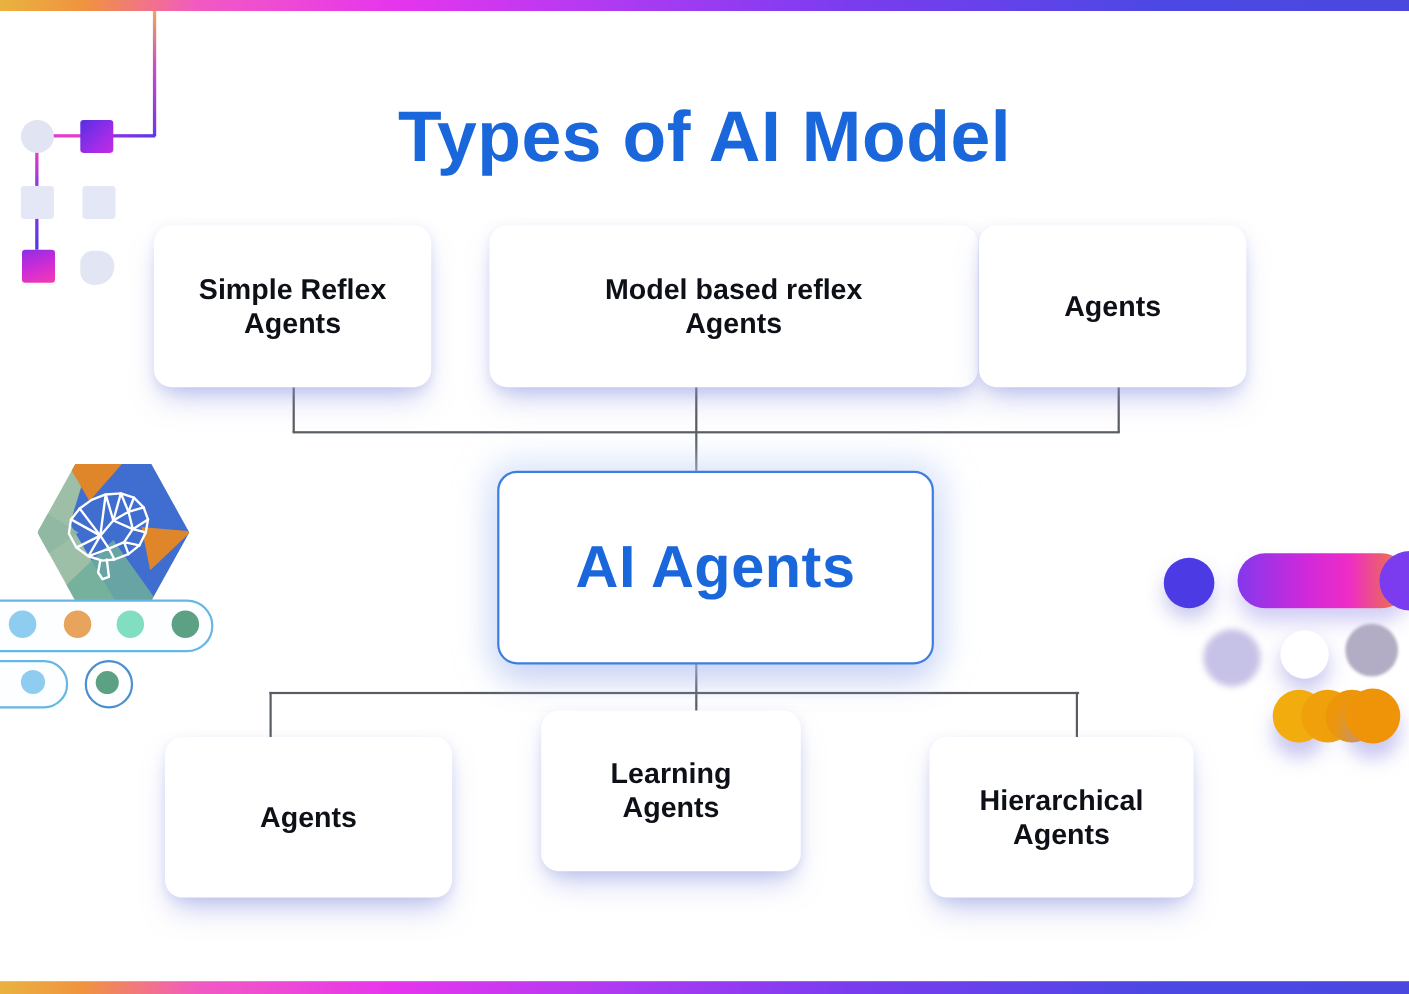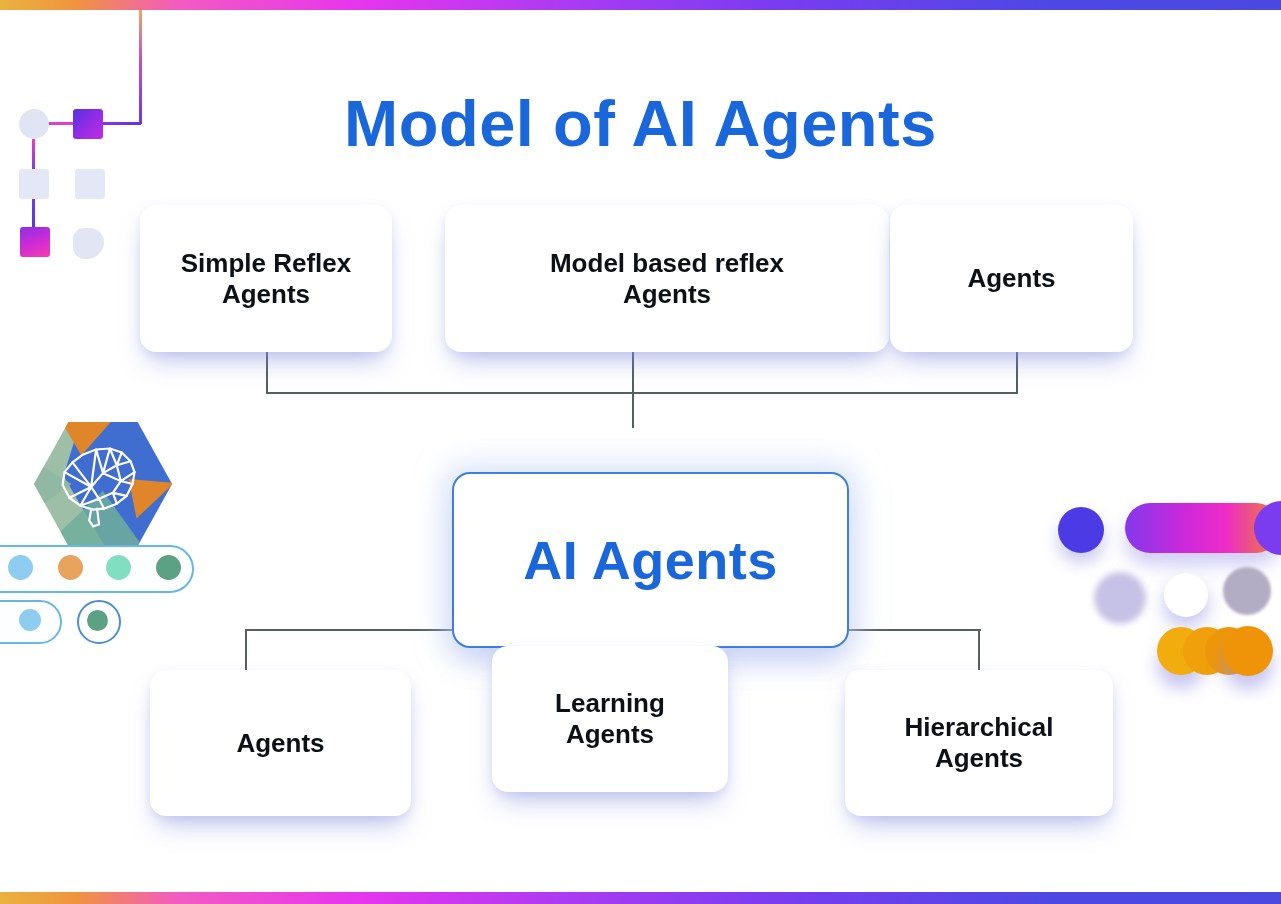--- a/index.html
+++ b/index.html
@@ -19,21 +19,21 @@
   .title { position:absolute; top:42px; left:0; width:100%; text-align:center;
     font-size:65px; font-weight:bold; color:var(--title-text,#1a66db); letter-spacing:.5px; }
 
   
   .node { position:absolute; background:#fff; border-radius:16px;
     box-shadow:0 16px 26px -8px rgba(131,140,222,.5), 0 3px 10px rgba(160,170,235,.25);
     display:flex; align-items:center; justify-content:center; text-align:center; }
   .node-label { font-weight:bold; font-size:26px; color:var(--node-text,#0d1117); line-height:1.18; }
   .node-label span { display:block; }
   .root-node { border:2px solid var(--root-border,#3f7de0); border-radius:18px;
-    box-shadow:0 0 26px 12px rgba(198,215,248,.55), 0 18px 30px -8px rgba(131,140,222,.42);margin-top:44px; }
+    box-shadow:0 0 26px 12px rgba(198,215,248,.55), 0 18px 30px -8px rgba(131,140,222,.42); }
   .root-label { font-weight:bold; font-size:54px; color:var(--root-text,#1a66db); letter-spacing:.5px; }
 
   
   .conn { position:absolute; background:var(--connector,#585d63); }
   .conn-h { height:2px; } .conn-v { width:2px; }
 
   
   .fl { position:absolute; }
   .fl-line-v1 { left:139px; top:10px;  width:3px; height:114px; background:linear-gradient(180deg,#eba95f,#c94cc6 45%,#6b36e6); }
   .fl-line-h1 { left:102px; top:122px; width:39px; height:3px; background:linear-gradient(90deg,#8a32e8,#5b36e6); }
@@ -78,21 +78,21 @@
   .oc4 { left:1223px; top:626px; width:50px; height:50px; background:#ef9409; box-shadow:0 14px 16px rgba(150,145,230,.5); }
 </style>
 </head>
 <body>
 
 <div class="canvas">
 
   <div class="bar bar-top"></div>
   <div class="bar bar-bottom"></div>
 
-  <h1 class="title">Model of AI Agents</h1>
+  <h1 class="title">Types of AI Model</h1>
 
   <div>
     <div class="fl fl-line-v1"></div>
     <div class="fl fl-line-h1"></div>
     <div class="fl fl-line-pk"></div>
     <div class="fl fl-circle"></div>
     <div class="fl fl-sq-pur"></div>
     <div class="fl fl-line-v2"></div>
     <div class="fl fl-sq-l1"></div>
     <div class="fl fl-sq-l2"></div>
@@ -182,20 +182,20 @@
     <div class="node-label">
       <span>Agents</span>
     </div>
   </div>
   <div class="node" style="left:492px;top:646px;width:236px;height:146px">
     <div class="node-label">
       <span>Learning</span>
       <span>Agents</span>
     </div>
   </div>
-  <div class="node" style="left:845px;top:670px;width:268px;height:146px">
+  <div class="node" style="left:845px;top:670px;width:240px;height:146px">
     <div class="node-label">
       <span>Hierarchical</span>
       <span>Agents</span>
     </div>
   </div>
 
 </div>
 
 </body></html>

